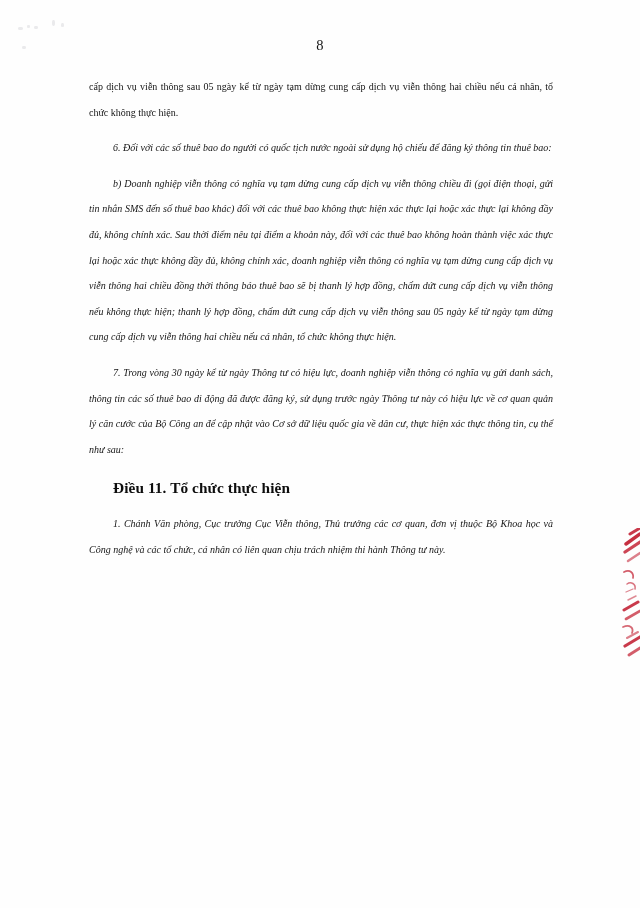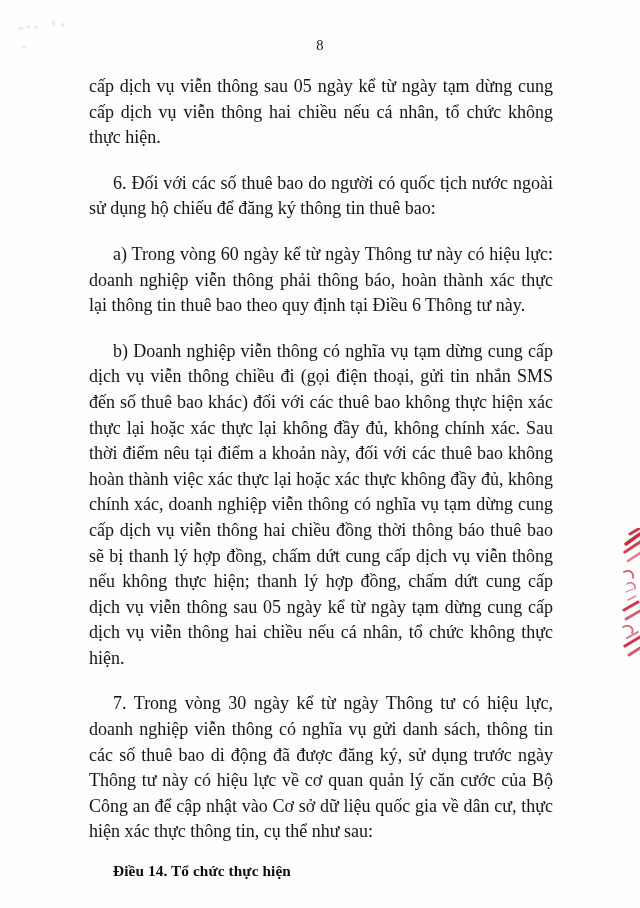--- a/index.html
+++ b/index.html
@@ -51,32 +51,33 @@
 
   .content {
     position: absolute;
     left: 89px;
     top: 74px;
     width: 464px;
   }
 
   p.para {
     margin: 0 0 0 0;
-    font-size: 18px;
+    font-size: 10px;
     line-height: 25.6px;
     text-align: justify;
     text-justify: inter-word;
     color: #141414;
     hyphens: none;
   }
   p.para.indent {
     text-indent: 24px;
   }
   p.para.gap {
-    margin-top: 20px;
+    margin-top: 10px;
+    font-style: italic;
   }
 
   h2.article-heading {
     margin: 13px 0 0 0;
     text-indent: 24px;
     font-size: 15.3px;
     line-height: 25.6px;
     font-weight: bold;
     text-align: left;
     color: #0d0d0d;
@@ -108,29 +109,28 @@
   <span class="scan-speck speck-f"></span>
 
   <div class="page-number">8</div>
 
   <div class="content">
 
     <p class="para">cấp dịch vụ viễn thông sau 05 ngày kể từ ngày tạm dừng cung cấp dịch vụ viễn thông hai chiều nếu cá nhân, tổ chức không thực hiện.</p>
 
     <p class="para indent gap">6. Đối với các số thuê bao do người có quốc tịch nước ngoài sử dụng hộ chiếu để đăng ký thông tin thuê bao:</p>
 
-    <p class="para indent gap">a) Trong vòng 60 ngày kể từ ngày Thông tư này có hiệu lực: doanh nghiệp viễn thông phải thông báo, hoàn thành xác thực lại thông tin thuê bao theo quy định tại Điều 6 Thông tư này.</p>
 
     <p class="para indent gap">b) Doanh nghiệp viễn thông có nghĩa vụ tạm dừng cung cấp dịch vụ viễn thông chiều đi (gọi điện thoại, gửi tin nhắn SMS đến số thuê bao khác) đối với các thuê bao không thực hiện xác thực lại hoặc xác thực lại không đầy đủ, không chính xác. Sau thời điểm nêu tại điểm a khoản này, đối với các thuê bao không hoàn thành việc xác thực lại hoặc xác thực không đầy đủ, không chính xác, doanh nghiệp viễn thông có nghĩa vụ tạm dừng cung cấp dịch vụ viễn thông hai chiều đồng thời thông báo thuê bao sẽ bị thanh lý hợp đồng, chấm dứt cung cấp dịch vụ viễn thông nếu không thực hiện; thanh lý hợp đồng, chấm dứt cung cấp dịch vụ viễn thông sau 05 ngày kể từ ngày tạm dừng cung cấp dịch vụ viễn thông hai chiều nếu cá nhân, tổ chức không thực hiện.</p>
 
     <p class="para indent gap">7. Trong vòng 30 ngày kể từ ngày Thông tư có hiệu lực, doanh nghiệp viễn thông có nghĩa vụ gửi danh sách, thông tin các số thuê bao di động đã được đăng ký, sử dụng trước ngày Thông tư này có hiệu lực về cơ quan quản lý căn cước của Bộ Công an để cập nhật vào Cơ sở dữ liệu quốc gia về dân cư, thực hiện xác thực thông tin, cụ thể như sau:</p>
 
 
 
-    <h2 class="article-heading">Điều 14. Tổ chức thực hiện</h2>
+    <h2 class="article-heading">Điều 11. Tổ chức thực hiện</h2>
 
     <p class="para indent gap">1. Chánh Văn phòng, Cục trưởng Cục Viễn thông, Thủ trưởng các cơ quan, đơn vị thuộc Bộ Khoa học và Công nghệ và các tổ chức, cá nhân có liên quan chịu trách nhiệm thi hành Thông tư này.</p>
 
   </div>
 
   <div class="seal">
     <svg width="40" height="132" viewBox="0 0 40 132" aria-hidden="true">
       <g fill="none" stroke="#c0182b" stroke-linecap="round">
         <path d="M30 6 L40 0" stroke-width="3" opacity="0.85"></path>
         <path d="M26 16 L40 6" stroke-width="3.4" opacity="0.9"></path>

